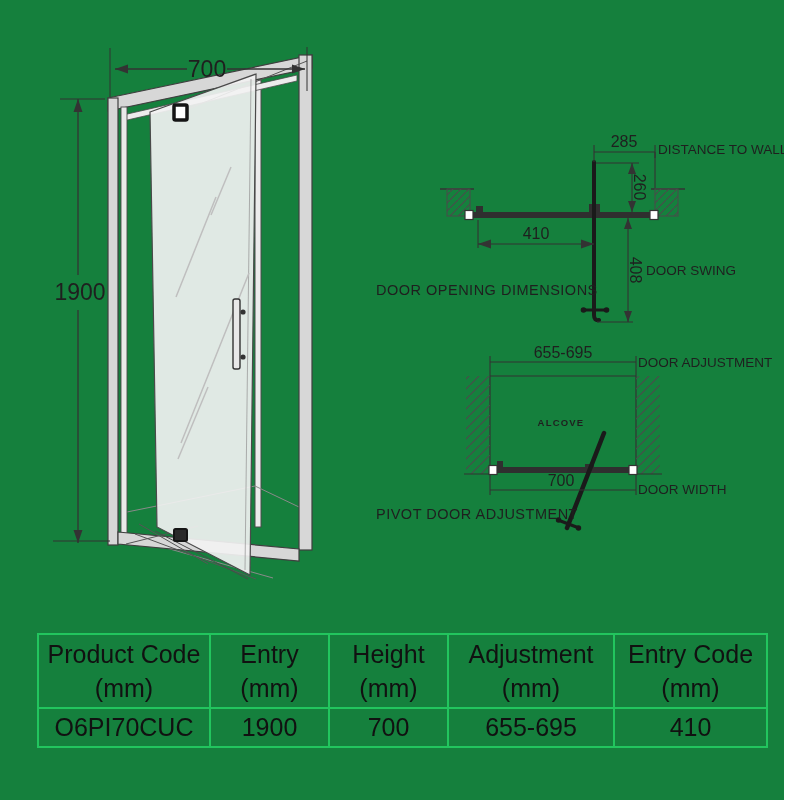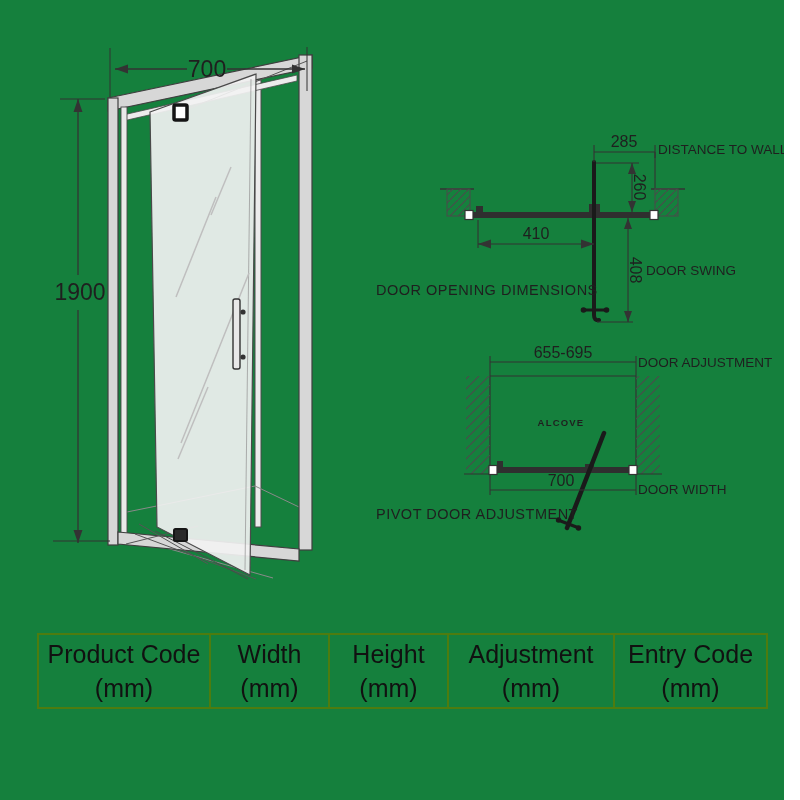--- a/index.html
+++ b/index.html
@@ -2,21 +2,21 @@
 <html><head>
 <meta charset="utf-8">
 <style>
   html,body{margin:0;padding:0;background:#fff;}
   .canvas{position:relative;width:784px;height:800px;background:#15803d;overflow:hidden;
           font-family:"Liberation Sans",sans-serif;color:#1a1a1a;}
   svg text{font-family:"Liberation Sans",sans-serif;fill:#1f1f1f;}
   .abs{position:absolute;}
   
   .spec-table{position:absolute;left:37px;top:633px;border-collapse:collapse;table-layout:fixed;}
-  .spec-table td{border:2px solid #4d7c0f;text-align:center;vertical-align:middle;
+  .spec-table td{border:2px solid #22c55e;text-align:center;vertical-align:middle;
                  font-size:25px;color:#111;padding:0;}
   .spec-table .hdr{height:72px;line-height:34px;}
   .spec-table .val{height:37px;}
   .hline{display:block;}
 </style>
 </head>
 <body>
 
 <div class="canvas">
 
@@ -188,32 +188,39 @@
       <col style="width:166px">
         <col style="width:153px">
     </colgroup>
     <tbody>
         <tr>
       <td class="hdr">
         <span class="hline">Product Code</span>
         <span class="hline">(mm)</span>
       </td>
       <td class="hdr">
-        <span class="hline">Width</span>
+        <span class="hline">Entry</span>
         <span class="hline">(mm)</span>
       </td>
       <td class="hdr">
         <span class="hline">Height</span>
         <span class="hline">(mm)</span>
       </td>
       <td class="hdr">
         <span class="hline">Adjustment</span>
         <span class="hline">(mm)</span>
       </td>
       <td class="hdr">
         <span class="hline">Entry Code</span>
         <span class="hline">(mm)</span>
       </td>
+    </tr>
+    <tr>
+      <td class="val">O6PI70CUC</td>
+      <td class="val">1900</td>
+      <td class="val">700</td>
+      <td class="val">655-695</td>
+      <td class="val">410</td>
     </tr>
   </tbody>
     </table>
 
 </div>
 
 </body></html>

